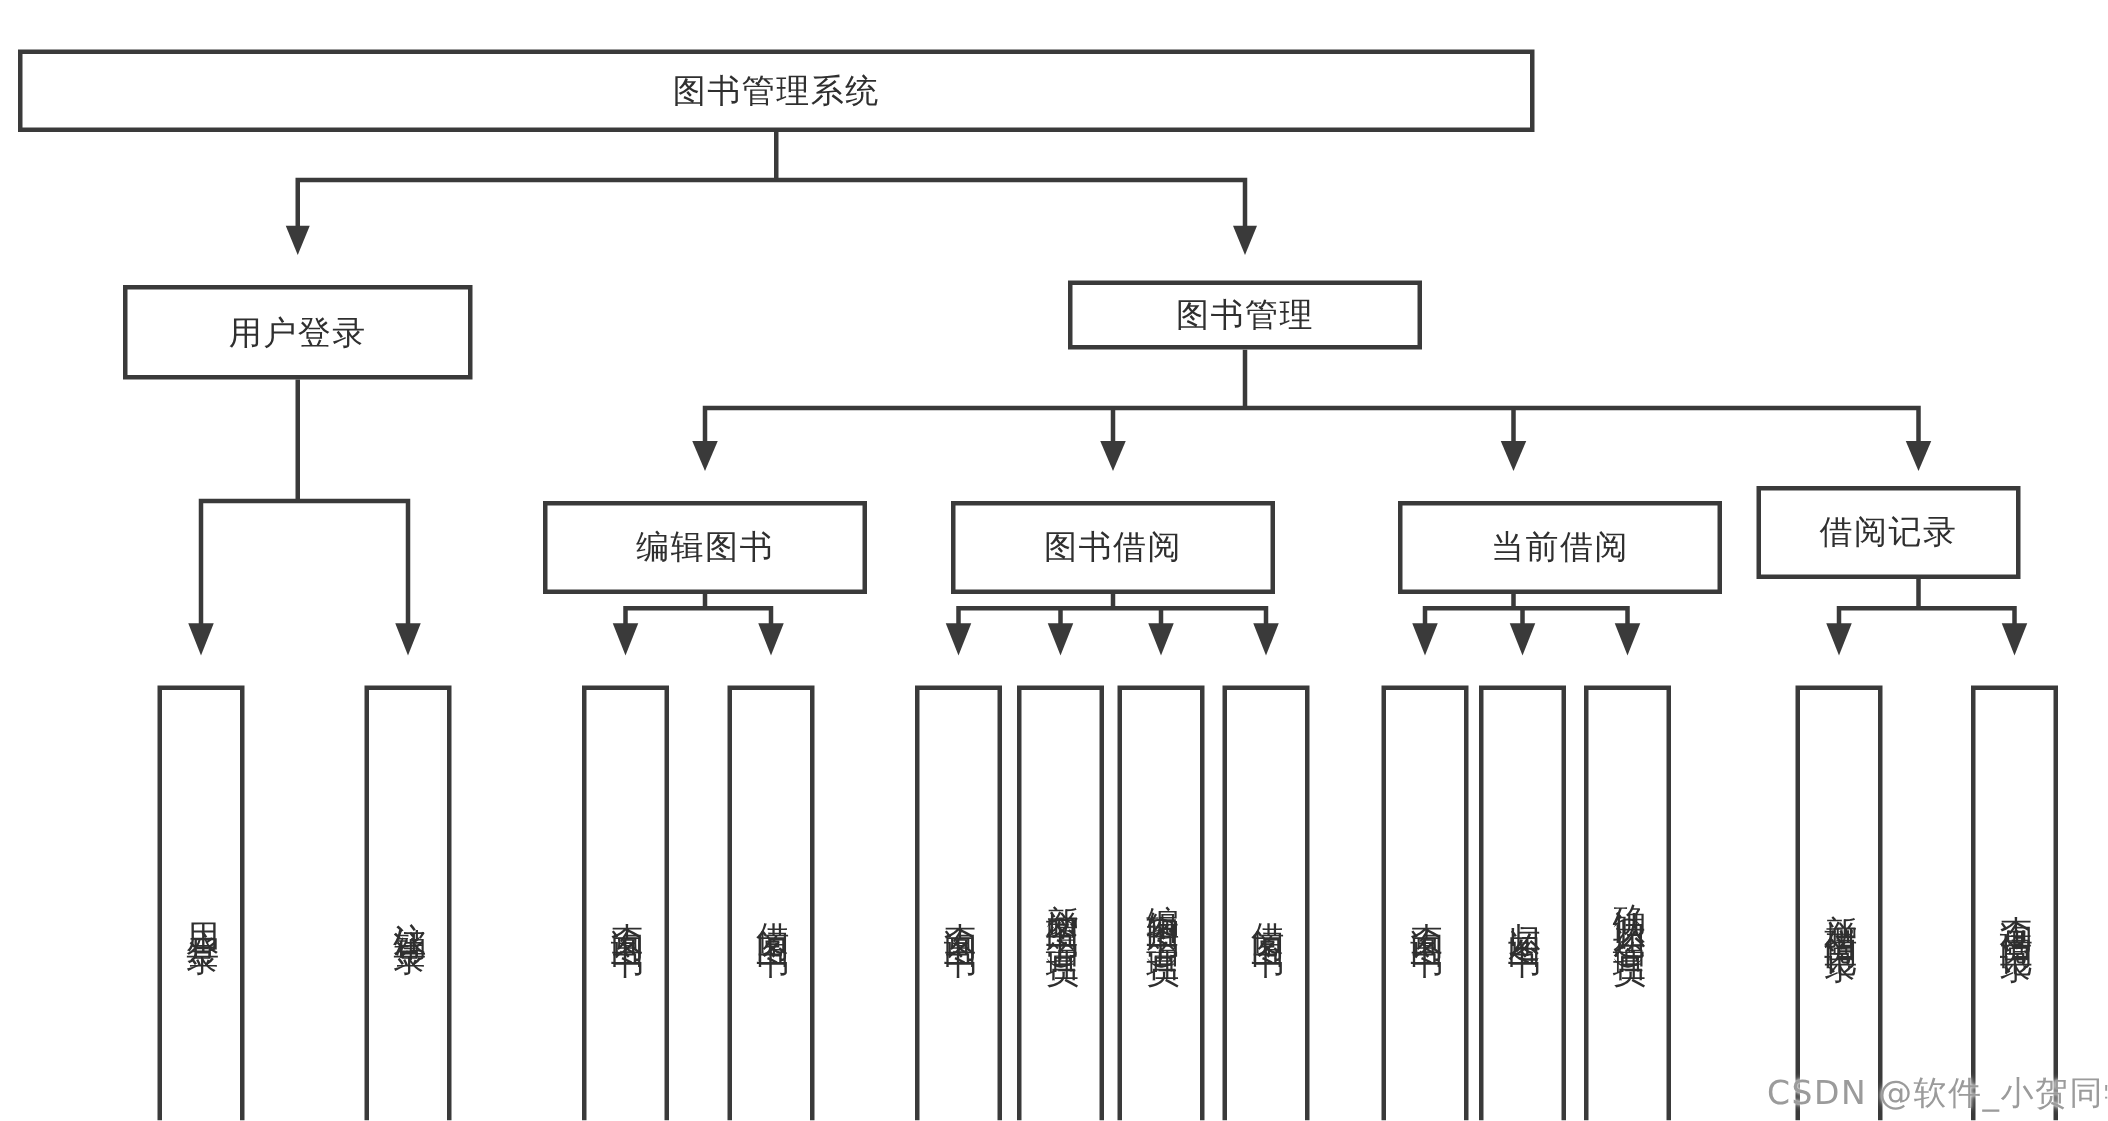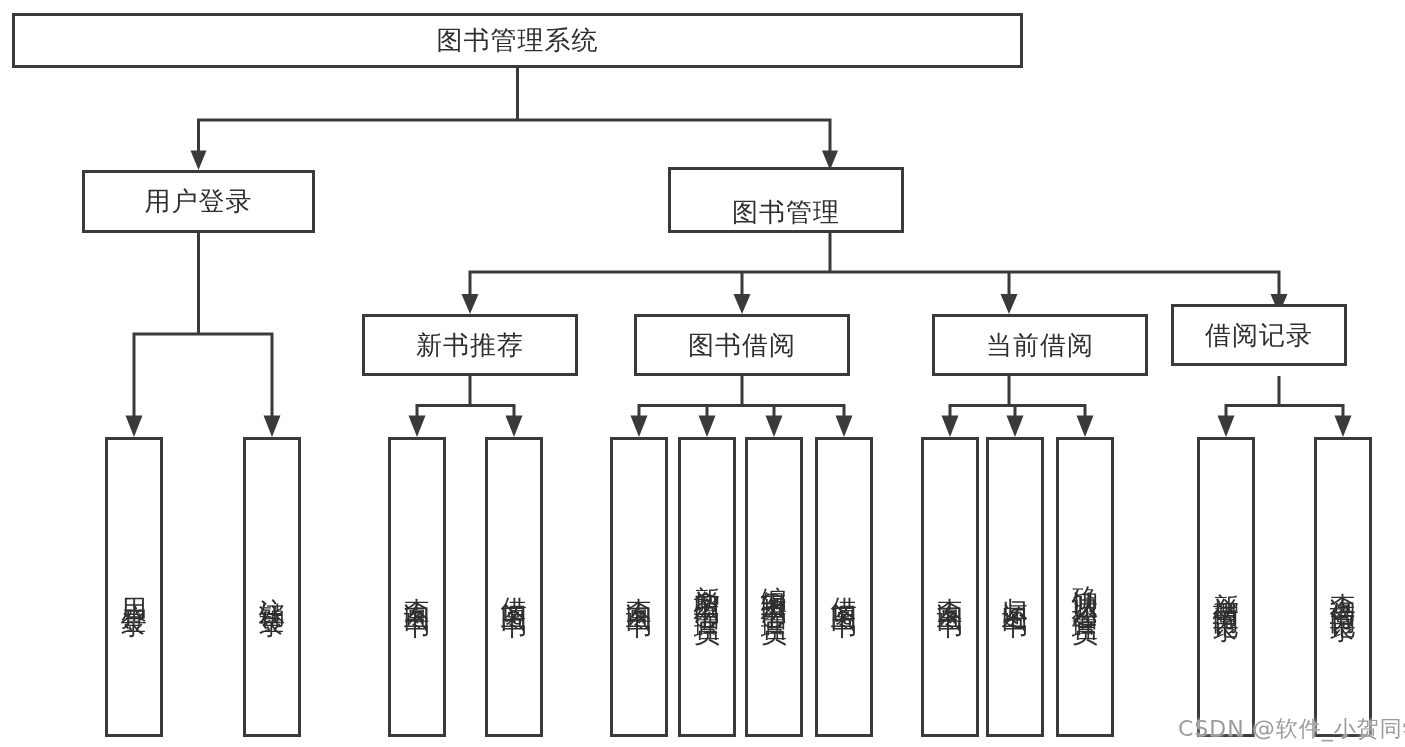--- a/index.html
+++ b/index.html
@@ -24,23 +24,24 @@
   }
   svg.connectors polygon { fill: #3a3a3a; }
   .box {
     position: absolute;
     box-sizing: border-box;
     border: 3px solid #3a3a3a;
     background: #ffffff;
     display: flex;
     align-items: center;
     justify-content: center;
-    font-size: 26px;
+    font-size: 22px;
     letter-spacing: 1px;
     white-space: nowrap;
+    margin-top: 20px;
   }
   .vbox span {
     writing-mode: vertical-rl;
     text-orientation: mixed;
     letter-spacing: 5px;
     line-height: 1.1;
     white-space: nowrap;
   }
   .watermark {
     position: absolute;
@@ -109,26 +110,26 @@
     </g>
   </svg>
 
   <div class="box" style="left:12px; top:13px; width:1011px; height:55px;">
     <span>图书管理系统</span>
   </div>
 
   <div class="box" style="left:82px; top:170px; width:233px; height:63px;">
     <span>用户登录</span>
   </div>
-  <div class="box" style="left:668px; top:167px; width:236px; height:66px;align-items:flex-end;">
+  <div class="box" style="left:712px; top:167px; width:236px; height:46px;">
     <span>图书管理</span>
   </div>
 
   <div class="box" style="left:362px; top:314px; width:216px; height:62px;">
-    <span>新书推荐</span>
+    <span>编辑图书</span>
   </div>
   <div class="box" style="left:634px; top:314px; width:216px; height:62px;justify-content:center;">
     <span>图书借阅</span>
   </div>
   <div class="box" style="left:932px; top:314px; width:216px; height:62px;">
     <span>当前借阅</span>
   </div>
   <div class="box" style="left:1171px; top:304px; width:176px; height:62px;">
     <span>借阅记录</span>
   </div>

